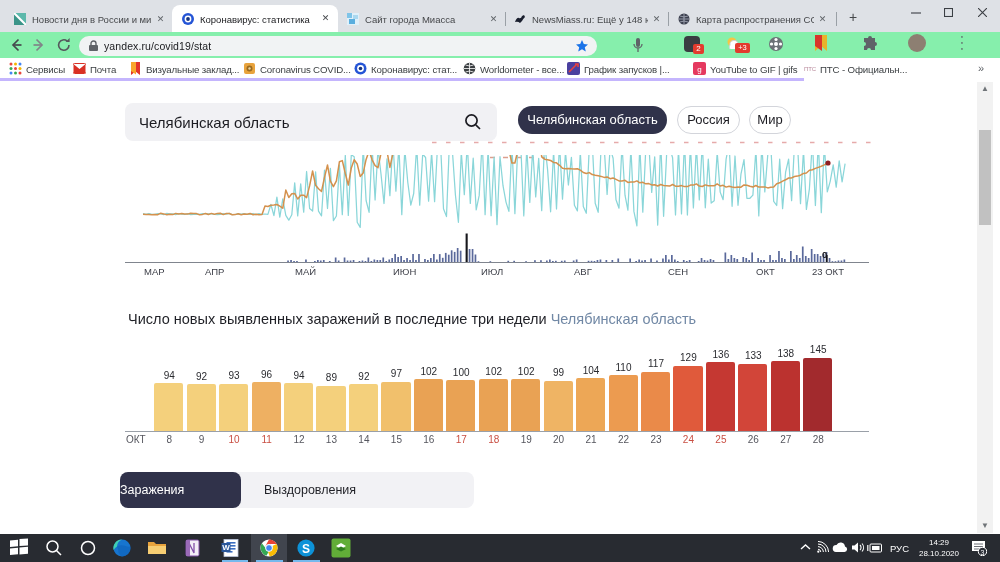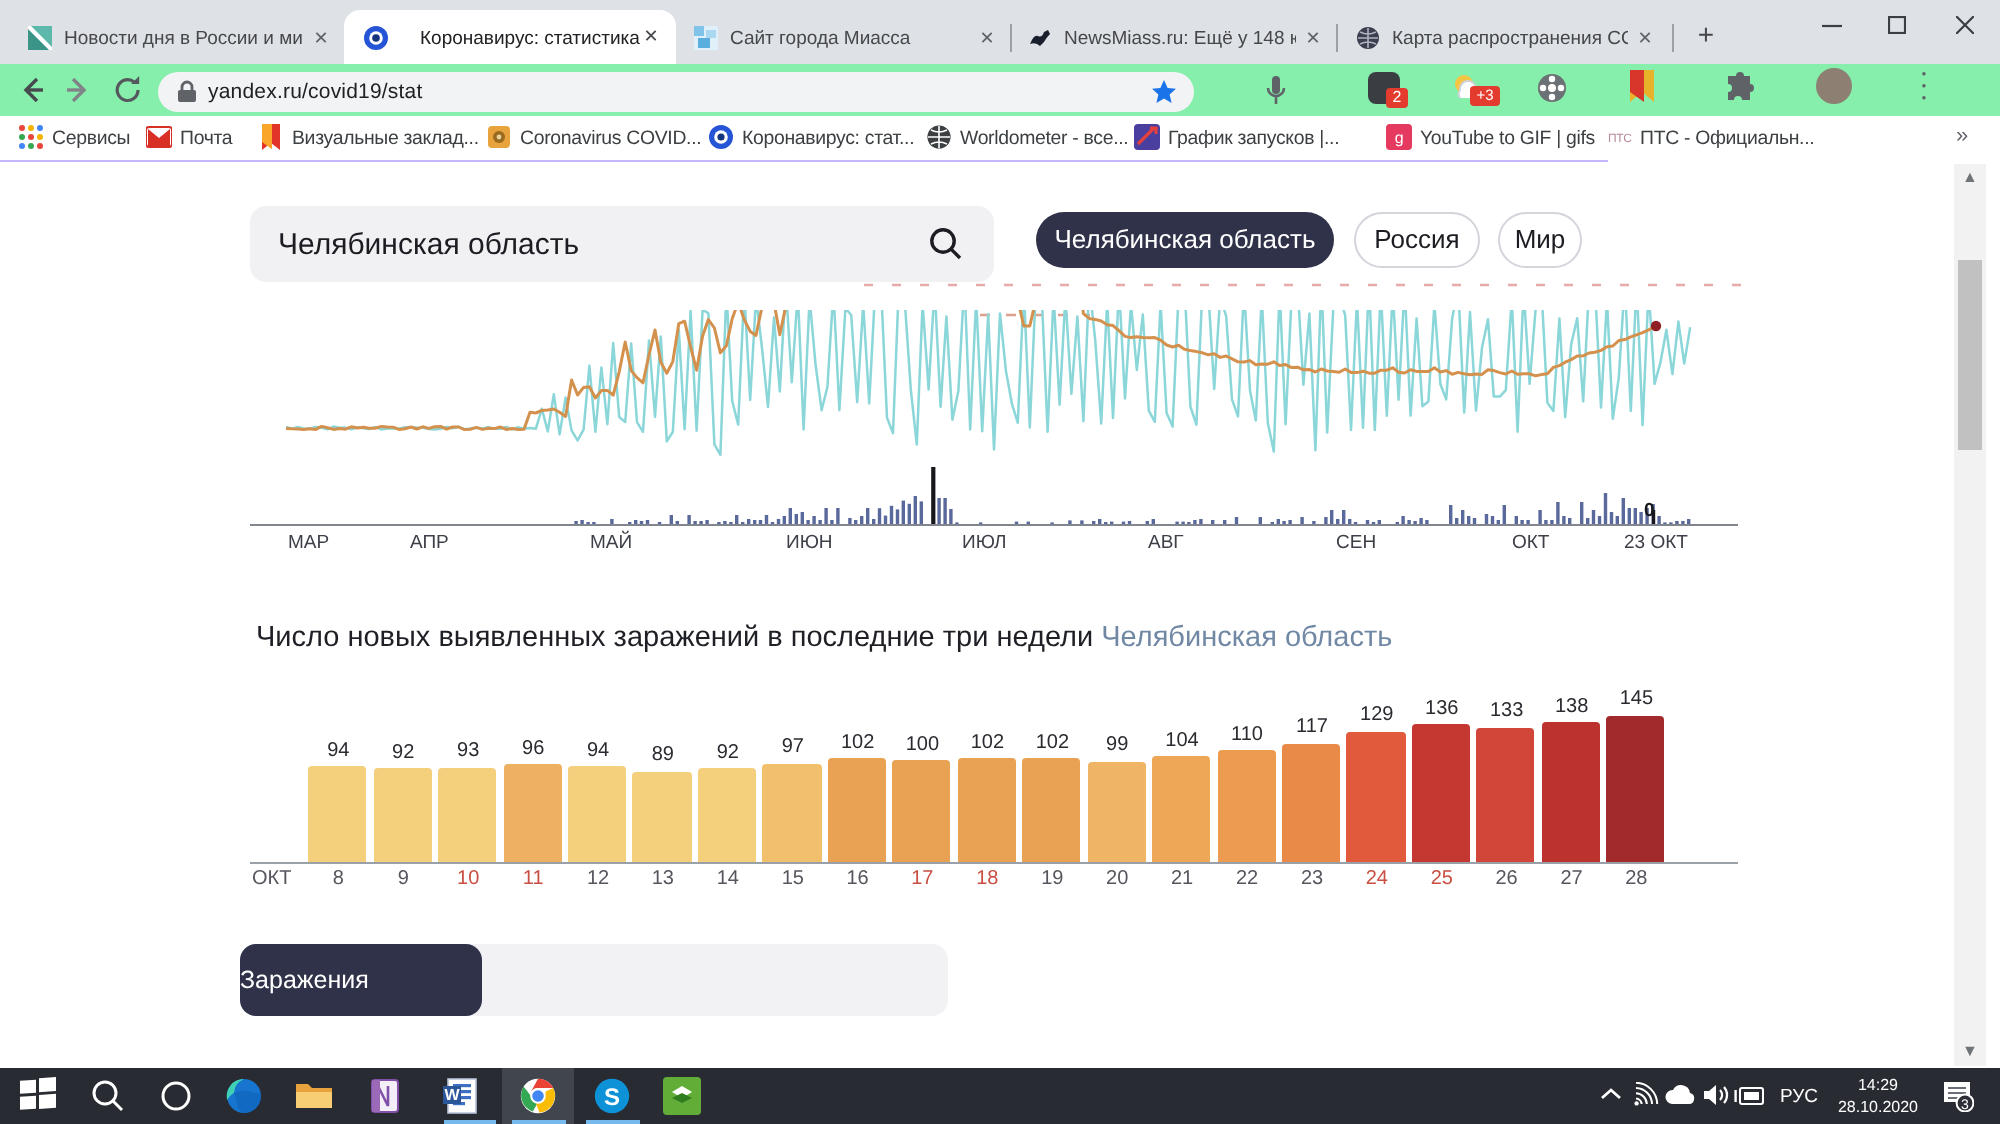--- a/index.html
+++ b/index.html
@@ -5,29 +5,29 @@
 body{position:relative;background:#fff}
 
 #tabstrip{position:absolute;left:0;top:0;width:1000px;height:32px;background:#dee1e6}
 .tab{position:absolute;top:6px;height:26px;font-size:9.5px;color:#45474a;white-space:nowrap;overflow:hidden}
 .tab .ttl{position:absolute;left:24px;top:8px;right:18px;overflow:hidden;text-overflow:clip}
 .tab .fav{position:absolute;left:6px;top:7px;width:12px;height:12px}
 .tab .x{position:absolute;right:4px;top:8px;width:11px;height:11px;color:#606469;font-size:9px;line-height:11px;text-align:center}
 .tabsep{position:absolute;top:12px;width:1px;height:14px;background:#9aa0a6}
 #activetab{position:absolute;left:172px;top:5px;width:166px;height:27px;background:#fff;border-radius:8px 8px 0 0;font-size:9.5px;color:#202124}
 #activetab .fav{position:absolute;left:10px;top:8px;width:12px;height:12px}
-#activetab .ttl{position:absolute;left:38px;top:9px}
+#activetab .ttl{position:absolute;left:28px;top:9px}
 #activetab .x{position:absolute;right:7px;top:8px;width:11px;height:11px;color:#46494d;font-size:9px;line-height:11px;text-align:center}
 
 #toolbar{position:absolute;left:0;top:32px;width:1000px;height:26px;background:#86efac}
 .navic{position:absolute;top:3px;width:20px;height:20px;color:#5f6368}
 #omni{position:absolute;left:79px;top:3.5px;width:518px;height:20px;background:#f1f3f4;border-radius:10px}
 #omni .url{position:absolute;left:25px;top:4px;font-size:10.5px;color:#202124;letter-spacing:.1px}
 
-#bookmarks{position:absolute;left:0;top:58px;width:804px;height:23px;background:#fff;border-bottom:1px solid #c4b5fd}
+#bookmarks{position:absolute;left:0;top:58px;width:804px;height:23px;background:#fff;border-bottom:3px solid #c4b5fd}
 .bm{position:absolute;top:4px;height:15px;font-size:9.7px;letter-spacing:-.15px;color:#3c4043;white-space:nowrap}
 .bm .bi{position:absolute;left:0;top:0;width:13px;height:13px}
 .bm .bt{position:absolute;left:17px;top:2px}
 
 #content{position:absolute;left:0;top:82px;width:977px;height:451px;background:#fff;overflow:hidden}
 #searchbox{position:absolute;left:125px;top:21px;width:372px;height:38px;background:#f1f1f4;border-radius:8px}
 #searchbox .st{position:absolute;left:14px;top:11px;font-size:15px;color:#1c1c22}
 .pill{position:absolute;top:24px;height:28px;border-radius:15px;font-size:13px;line-height:28px;text-align:center}
 #pill1{left:518px;width:149px;background:#30324a;color:#fff}
 #pill2{left:677px;width:63px;border:1px solid #d3d5db;color:#1c1c22;line-height:26px}
@@ -487,20 +487,21 @@
 <div class="dlab" style="left:635.0px">23</div>
 <div class="dlab red" style="left:667.4px">24</div>
 <div class="dlab red" style="left:699.9px">25</div>
 <div class="dlab" style="left:732.3px">26</div>
 <div class="dlab" style="left:764.8px">27</div>
 <div class="dlab" style="left:797.2px">28</div>
   <div class="axline" style="top:349px"></div>
   <div id="oct">ОКТ</div>
   <div id="tabs2">
     <div id="tb1">Заражения</div>
+    <div class="tb" style="left:130px;width:120px">Выздоровления</div>
   </div>
 </div>
 
 <div id="scrollbar">
   <div class="sarrow" style="top:3px">▲</div>
   <div id="sthumb"></div>
   <div class="sarrow" style="top:440px">▼</div>
 </div>
 
 <div id="taskbar">

